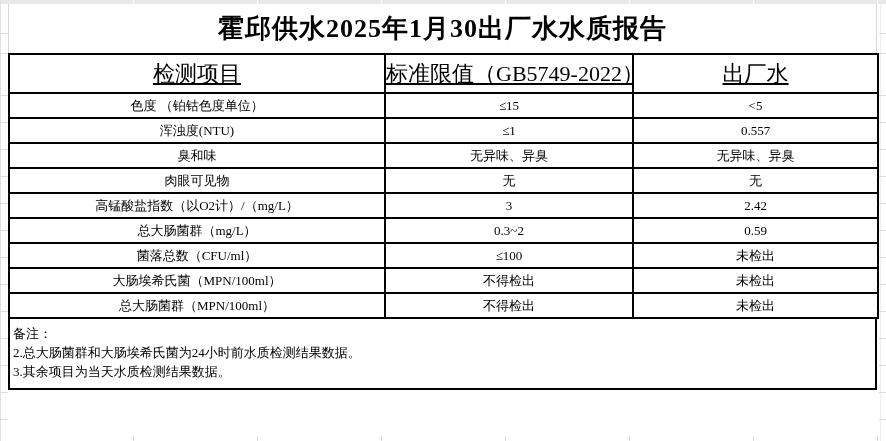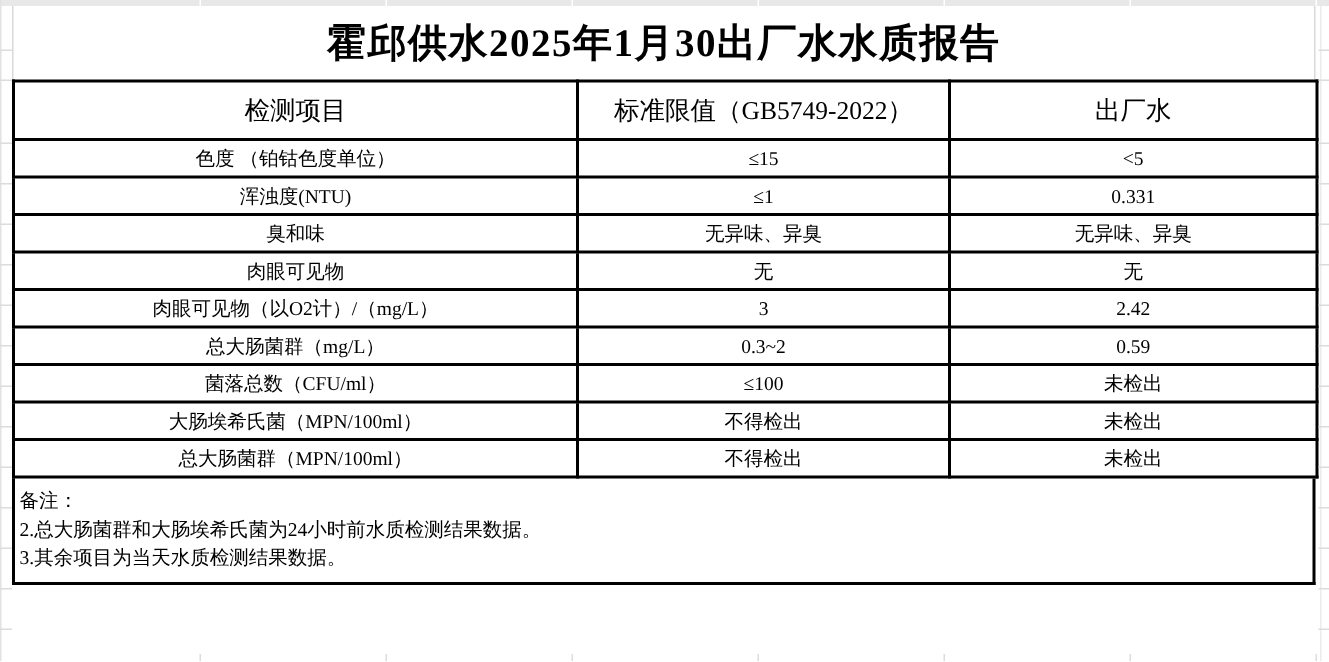--- a/index.html
+++ b/index.html
@@ -21,21 +21,21 @@
   .title-row {
     height:49px; display:flex; align-items:center; justify-content:center;
     border-left:1px solid #d9d9d9; border-right:1px solid #d9d9d9;
     font-size:26px; font-weight:bold; letter-spacing:1px; white-space:nowrap;
   }
   table.report-table { border-collapse:collapse; table-layout:fixed; width:869px; }
   table.report-table th, table.report-table td {
     border:2px solid #000; text-align:center; vertical-align:middle;
     padding:0; overflow:hidden; white-space:nowrap;
   }
-  table.report-table th { height:37px; font-size:17px; font-weight:normal; }
+  table.report-table th { height:37px; font-size:22px; font-weight:normal;text-decoration:underline; }
   table.report-table td { height:23px; font-size:13px; }
   col.c1 { width:376px; } col.c2 { width:248px; } col.c3 { width:245px; }
 
   .notes {
     box-sizing:border-box; width:869px; height:71px;
     border-left:2px solid #000; border-right:2px solid #000; border-bottom:2px solid #000;
     padding:5px 4px 0 3px; font-size:13px; line-height:19px; text-align:left;
   }
   .notes div { white-space:nowrap; }
 </style>
@@ -65,34 +65,34 @@
         <th>出厂水</th>
       </tr>
       <tr>
         <td>色度 （铂钴色度单位）</td>
         <td>≤15</td>
         <td>&lt;5</td>
       </tr>
       <tr>
         <td>浑浊度(NTU)</td>
         <td>≤1</td>
-        <td>0.331</td>
+        <td>0.557</td>
       </tr>
       <tr>
         <td>臭和味</td>
         <td>无异味、异臭</td>
         <td>无异味、异臭</td>
       </tr>
       <tr>
         <td>肉眼可见物</td>
         <td>无</td>
         <td>无</td>
       </tr>
       <tr>
-        <td>肉眼可见物（以O2计）/（mg/L）</td>
+        <td>高锰酸盐指数（以O2计）/（mg/L）</td>
         <td>3</td>
         <td>2.42</td>
       </tr>
       <tr>
         <td>总大肠菌群（mg/L）</td>
         <td>0.3~2</td>
         <td>0.59</td>
       </tr>
       <tr>
         <td>菌落总数（CFU/ml）</td>

